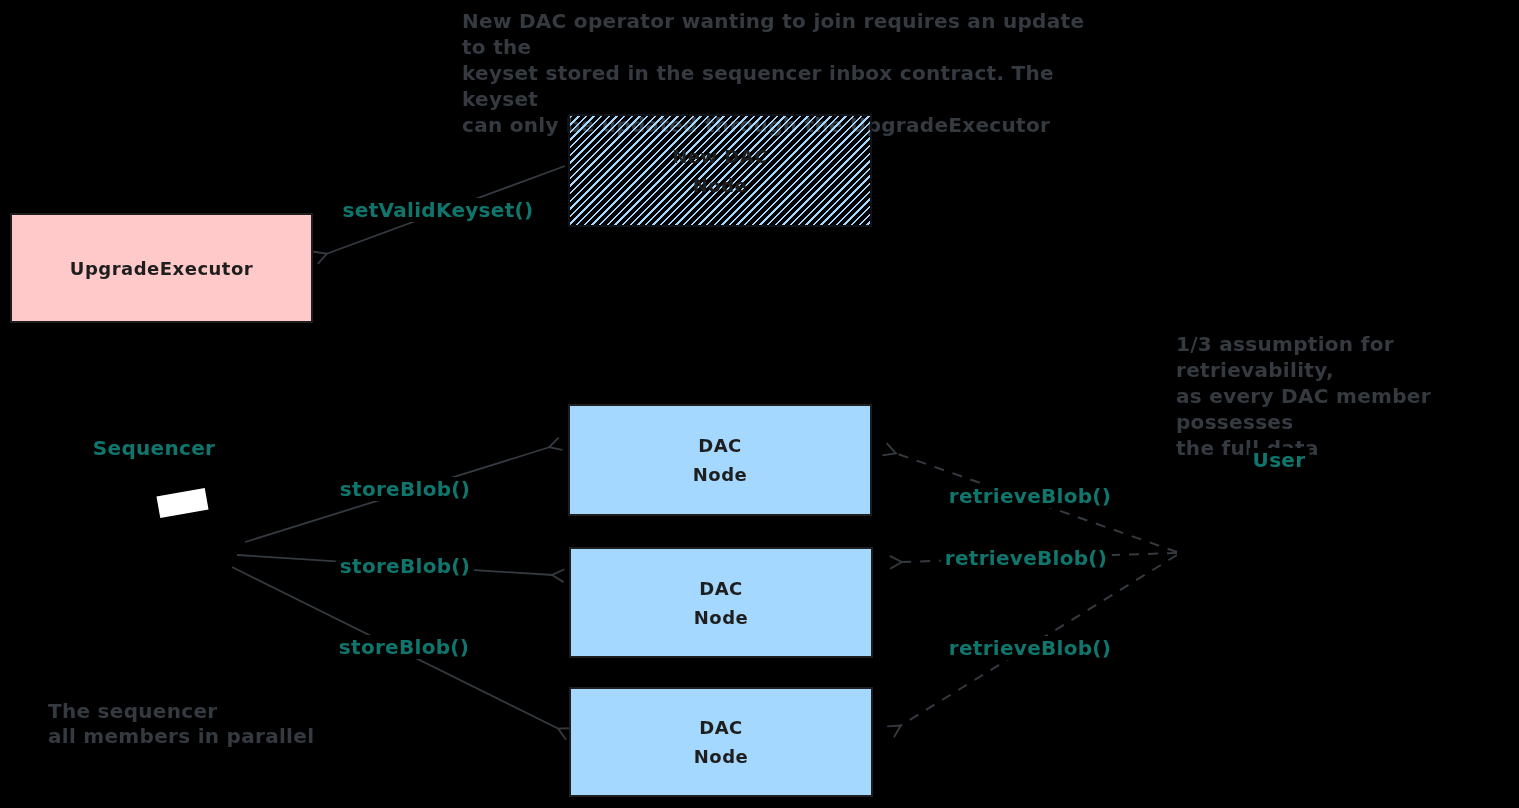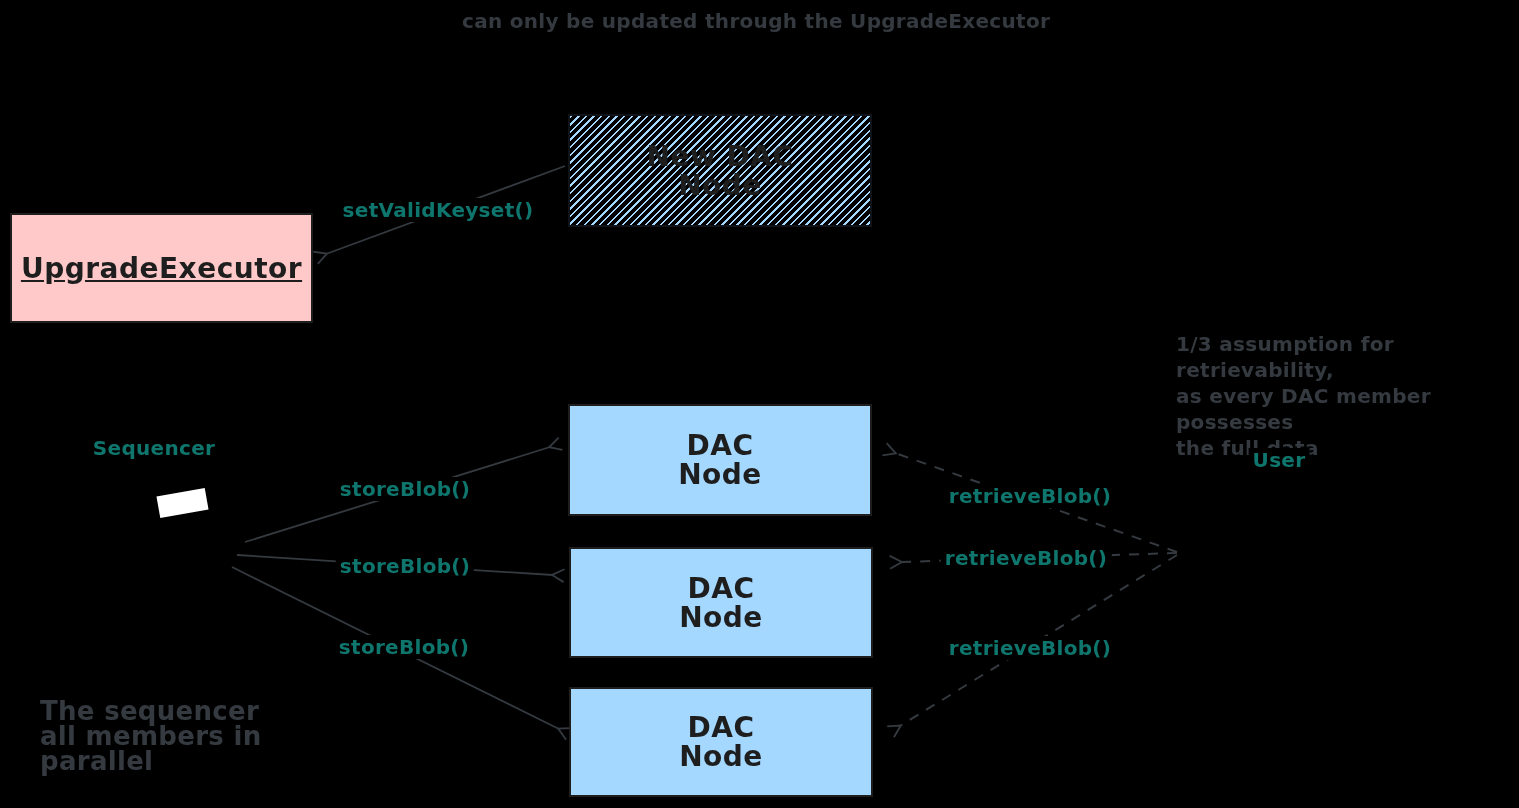--- a/index.html
+++ b/index.html
@@ -8,35 +8,35 @@
     background:#000000;
     position:relative;
     font-family:"DejaVu Sans", sans-serif;
     overflow:hidden;
   }
   .abs{position:absolute;}
   
   .note{color:#343a40;font-size:20px;line-height:26px;letter-spacing:.3px;font-weight:600;}
   #top-note{left:462px;top:8px;width:640px;}
   #assumption-note{left:1176px;top:331px;width:360px;}
-  #sequencer-note{left:40px;top:699px;width:300px;font-size:26px;line-height:25px;}
+  #sequencer-note{left:48px;top:699px;width:300px;font-size:20px;line-height:25px;}
   
   .free-label{
     position:absolute;color:#0f766e;font-size:20px;font-weight:600;
     letter-spacing:.3px;transform:translate(-50%,-50%);
     background:#000000;padding:0 4px;white-space:nowrap;z-index:3;
   }
   
   .box{
     position:absolute;border:2px solid #1e1e1e;box-sizing:border-box;
     display:flex;flex-direction:column;align-items:center;justify-content:center;
-    color:#1e1e1e;font-size:28px;font-weight:600;letter-spacing:.5px;
+    color:#1e1e1e;font-size:18px;font-weight:600;letter-spacing:.5px;
     line-height:29px;text-align:center;z-index:2;
   }
-  #upgrade-executor{left:10px;top:213px;width:303px;height:110px;background:#ffc9c9;text-decoration:underline;}
+  #upgrade-executor{left:10px;top:213px;width:303px;height:110px;background:#ffc9c9;}
   #new-dac-node{
     left:568px;top:114px;width:304px;height:113px;
     background:repeating-linear-gradient(135deg,#a5d8ff 0px,#a5d8ff 1.7px,transparent 1.7px,transparent 5.4px);
     border-color:#101418;
   }
   #dac-node-1{left:568px;top:404px;width:304px;height:112px;background:#a5d8ff;}
   #dac-node-2{left:569px;top:547px;width:304px;height:111px;background:#a5d8ff;}
   #dac-node-3{left:569px;top:687px;width:304px;height:110px;background:#a5d8ff;}
   
   #sequencer-screen{
@@ -60,20 +60,22 @@
   <path class="solid" d="M 565,166 L 326,254" marker-end="url(#vhead)"></path>
   <path class="solid" d="M 245,542 L 550,447" marker-end="url(#vhead)"></path>
   <path class="solid" d="M 237,555 L 553,575" marker-end="url(#vhead)"></path>
   <path class="solid" d="M 232,567 L 559,729" marker-end="url(#vhead)"></path>
   <path class="dashed" d="M 1177,552 L 895,453" marker-end="url(#vhead)"></path>
   <path class="dashed" d="M 1177,553 L 901,562" marker-end="url(#vhead)"></path>
   <path class="dashed" d="M 1177,555 L 900,726" marker-end="url(#vhead)"></path>
 </svg>
 
 <div id="top-note" class="abs note">
+  <div>New DAC operator wanting to join requires an update to the</div>
+  <div>keyset stored in the sequencer inbox contract. The keyset</div>
   <div>can only be updated through the UpgradeExecutor</div>
 </div>
 
 <div id="assumption-note" class="abs note">
   <div>1/3 assumption for retrievability,</div>
   <div>as every DAC member possesses</div>
   <div>the full data</div>
 </div>
 
 <div id="sequencer-note" class="abs note">

